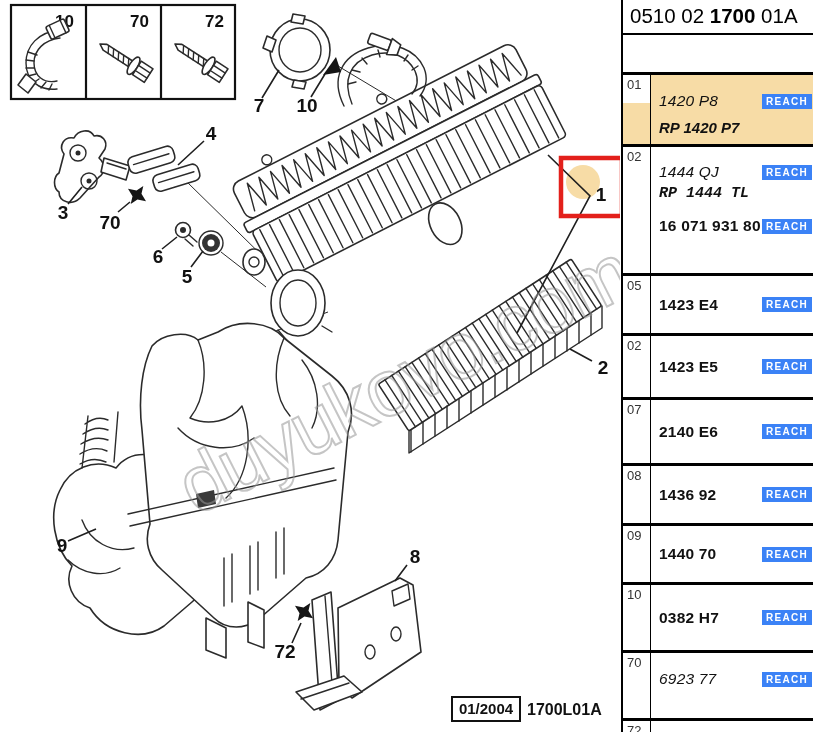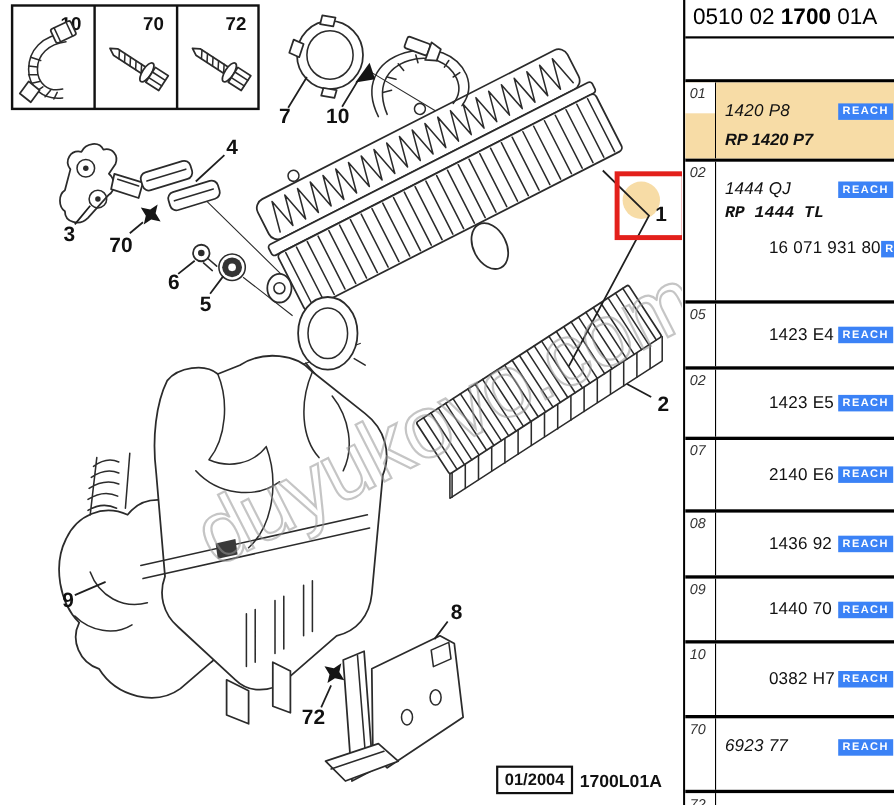--- a/index.html
+++ b/index.html
@@ -22,33 +22,33 @@
   
   .cat{position:absolute;left:621px;top:0;width:192px;height:732px;background:#fff;
        border-left:2px solid #000;box-sizing:content-box;}
   .cat-header{height:29px;border-bottom:2px solid #000;font-size:20.5px;color:#000;
               padding:4px 0 0 7px;white-space:nowrap;}
   .cat-header .b{font-weight:700;}
   .cat-gap{height:37px;}
   .row{display:flex;border-top:3px solid #000;box-sizing:border-box;background:#fff;}
   .r0{height:72px;}.r1{height:129px;}.r2{height:60px;}.r3{height:64px;}.r4{height:66px;}
   .r5{height:60px;}.r6{height:59px;}.r7{height:68px;}.r8{height:68px;}.r9{height:18px;}
-  .idx{width:27px;flex:none;border-right:1.5px solid #000;font-style:italic;}
+  .idx{width:27px;flex:none;border-right:1.5px solid #000;}
   .idx-n{display:block;font-size:13px;color:#333;padding:2px 0 0 4px;}
   .cnt{flex:1;display:flex;flex-direction:column;padding:0 3px 0 8px;min-width:0;}
   .row.mid .cnt{justify-content:center;}
   .row.top .cnt{padding-top:17px;}
   .row.top .rp{margin-top:auto;padding-bottom:8px;}
   .r1 .cnt{padding-top:16px;}
   .r1 .rp{margin-top:4px;font-family:Liberation Mono, monospace;}
   .r1 .line2{margin-top:15px;}
   .line{display:flex;align-items:center;}
   .pn{font-size:15.5px;color:#111;letter-spacing:.2px;white-space:nowrap;}
   .pn.it{font-style:italic;font-weight:400;}
-  .pn.bd{font-weight:400;margin-left:40px;}
+  .pn.bd{font-weight:700;}
   .reach{margin-left:auto;background:#3b82f6;color:#fff;font-size:10px;font-weight:700;
          letter-spacing:1.3px;line-height:1;padding:3px 4px 2px;flex:none;cursor:pointer;}
   .rp{font-size:15px;font-weight:700;font-style:italic;color:#111;
       white-space:nowrap;margin-right:-2px;}
   .hl .cnt{background:#F7DCA6;}
   .hl .idx{background:#F7DCA6;}
   .hl .idx-n{background:#fff;height:28px;box-sizing:border-box;}
 </style>
 </head>
 <body>

